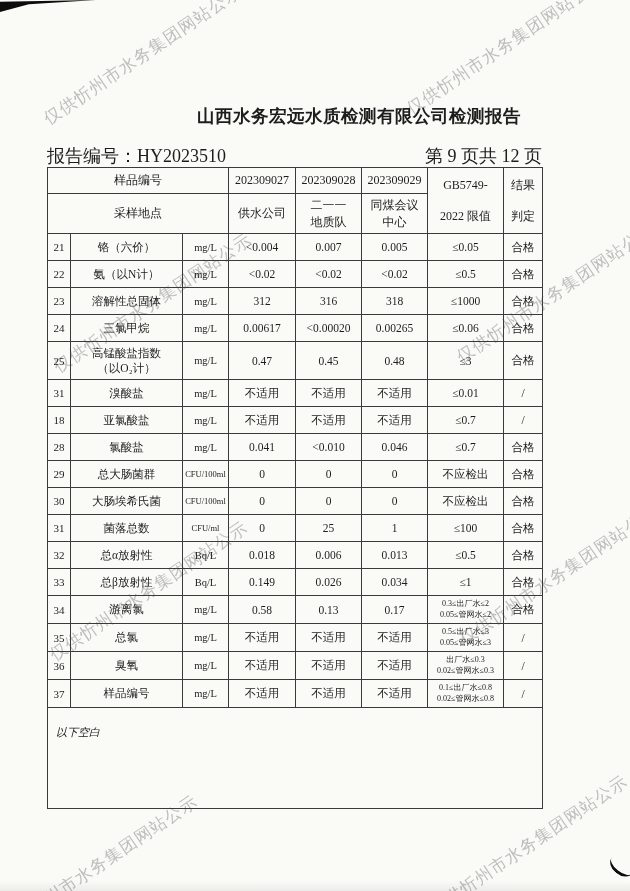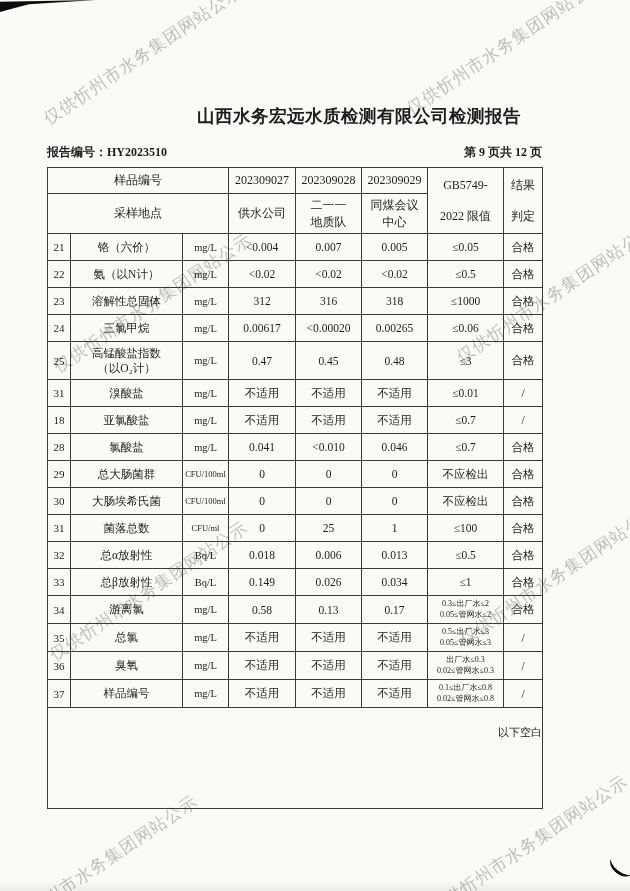--- a/index.html
+++ b/index.html
@@ -41,21 +41,21 @@
   }
   
   .title{
     position:absolute;top:104px;left:0;width:630px;
     margin:0;text-align:center;
     font-size:17.5px;font-weight:bold;letter-spacing:0.5px;padding-left:44px;
   }
   .meta{
     position:absolute;top:144px;left:47px;width:495px;
     display:flex;justify-content:space-between;align-items:center;
-    font-size:12px;font-weight:bold;
+    font-size:18px;font-weight:normal;
   }
   
   table.report{
     position:absolute;top:167px;left:47px;width:495px;
     border-collapse:collapse;table-layout:fixed;
     font-size:11.5px;
     padding-left:16px;
   }
   table.report td{
     border:1px solid #3a3a3a;
@@ -70,22 +70,22 @@
   td.limithead,td.resulthead{line-height:31px;}
   tbody tr{height:27px;}
   tbody tr.tall{height:38px;}
   tbody tr.multi-limit{height:28px;}
   td.no{font-size:11px;margin-top:34px;}
   td.name{text-align:left;padding-left:7px;line-height:1.25;}
   td.unit{font-size:10.5px;}
   td.unit.small{font-size:8.5px;}
   td.limit.tiny{font-size:8px;line-height:1.35;}
   tfoot td.blank{
-    height:95px;vertical-align:top;text-align:right;
-    padding:5px 0 0 8px;font-size:11px;
+    height:95px;vertical-align:top;text-align:left;
+    padding:5px 0 0 8px;font-size:11px;font-style:italic;
   }
 </style>
 </head>
 <body>
 
 <div class="page">
 
   <div class="artifact-tl"></div>
   <div class="artifact-br"></div>
 

